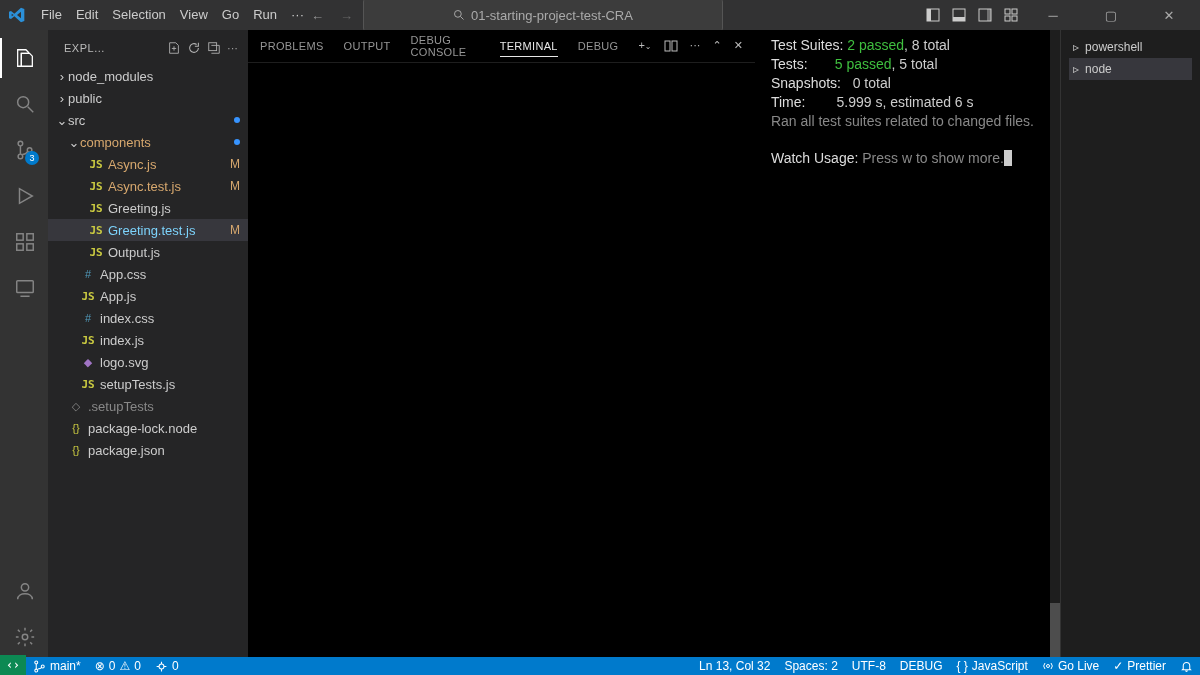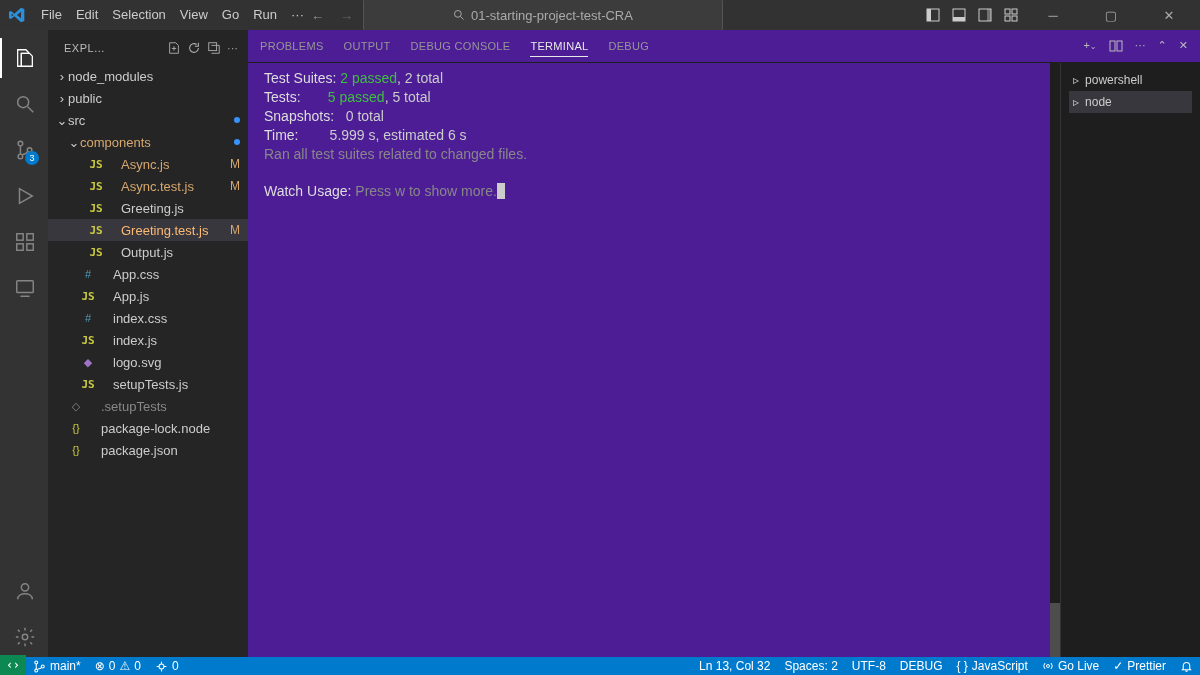--- a/index.html
+++ b/index.html
@@ -19,29 +19,29 @@
 .activitybar .badge{position:absolute;bottom:5px;right:9px;background:#007acc;color:#fff;font-size:9px;width:14px;height:14px;border-radius:50%;display:flex;align-items:center;justify-content:center}
 .activitybar .spacer{flex:1}
 .sidebar{width:200px;background:#252526;display:flex;flex-direction:column;min-width:0}
 .sidebar-header{height:35px;display:flex;align-items:center;padding:0 10px 0 16px;font-size:11px;color:#bbb;gap:6px}
 .sidebar-header .title{flex:1;letter-spacing:.5px;overflow:hidden;white-space:nowrap;text-overflow:ellipsis}
 .sidebar-header .hicon{opacity:.85;cursor:default}
 .tree{flex:1;overflow:auto;font-size:13px}
 .trow{display:flex;align-items:center;height:22px;padding-right:8px;white-space:nowrap}
 .trow.selected{background:#37373d}
 .trow .chev{width:12px;text-align:center;color:#ccc}
-.trow .ficon{width:16px;margin-right:17px;text-align:center;font-size:11px}
+.trow .ficon{width:16px;margin-right:4px;text-align:center;font-size:11px}
 .trow .label{flex:1;overflow:hidden;text-overflow:ellipsis;color:#ccc}
 .trow .status{color:#d7a86e;font-size:12px}
 .trow .dot{width:6px;height:6px;border-radius:50%;background:#3794ff;margin-left:4px}
 .js{color:#cbcb41;font-weight:bold;font-family:monospace;font-size:9px}
 .hash{color:#519aba}
 .brace{color:#cbcb41}
 .svg{color:#a074c4}
-.editor{flex:1;background:#4c1d95;display:flex;flex-direction:column;min-width:0}
+.editor{flex:1;background:#000000;display:flex;flex-direction:row;min-width:0}
 .panel-tabs{height:33px;display:flex;align-items:center;padding:0 12px;gap:20px;font-size:11px;color:#969696;border-bottom:1px solid #1e1e1e}
 .panel-tabs .ptab{padding:4px 0;cursor:default;letter-spacing:.3px}
 .panel-tabs .ptab.active{color:#e7e7e7;border-bottom:1px solid #e7e7e7}
 .panel-tabs .pright{margin-left:auto;display:flex;gap:12px;color:#bbb}
 .terminal{flex:1;padding:6px 16px;font-family:Consolas,monospace;font-size:14px;line-height:1.35;color:#ccc;white-space:pre}
 .terminal .muted{color:#888}
 .terminal .green{color:#3fbf3f}
 .terminal .bold{font-weight:normal;color:#ddd}
 .cursor{display:inline-block;width:8px;height:16px;background:#ccc;vertical-align:text-bottom}
 .termside{width:140px;border-left:1px solid #333;background:#1e1e1e;padding:6px 8px;font-size:12px;color:#ccc}
@@ -225,21 +225,21 @@
           <span class="ficon js">JS</span>
           <span class="label" style="color:#d7a86e">Async.test.js</span>
           <span class="status">M</span>
         </div>
       <div class="trow" style="padding-left:40px">
           <span class="ficon js">JS</span>
           <span class="label">Greeting.js</span>
         </div>
       <div class="trow selected" style="padding-left:40px">
           <span class="ficon js">JS</span>
-          <span class="label" style="color:#fdba74">Greeting.test.js</span>
+          <span class="label" style="color:#7dd3fc">Greeting.test.js</span>
           <span class="status">M</span>
         </div>
       <div class="trow" style="padding-left:40px">
           <span class="ficon js">JS</span>
           <span class="label">Output.js</span>
         </div>
       <div class="trow" style="padding-left:32px">
           <span class="ficon hash">#</span>
           <span class="label">App.css</span>
         </div>
@@ -292,21 +292,21 @@
               <rect x="1" y="2" width="5" height="10"></rect>
               <rect x="8" y="2" width="5" height="10"></rect>
             </svg>
           </span>
         <span>···</span>
         <span>⌃</span>
         <span>✕</span>
       </div>
     </div>
     <div class="panel-area">
-      <div class="terminal"><span class="bold">Test Suites: </span><span class="green">2 passed</span><span>, 2 total</span>
+      <div class="terminal"><span class="bold">Test Suites: </span><span class="green">2 passed</span><span>, 8 total</span>
 <span class="bold">Tests:       </span><span class="green">5 passed</span><span>, 5 total</span>
 <span class="bold">Snapshots:   </span><span>0 total</span>
 <span class="bold">Time:        </span><span>5.999 s, estimated 6 s</span>
 <span class="muted">Ran all test suites related to changed files.</span>
 
 <span class="bold">Watch Usage: </span><span class="muted">Press w to show more.</span><span class="cursor"></span></div>
       <div class="scrollbar">
           <div class="thumb"></div>
         </div>
       <div class="termside">

